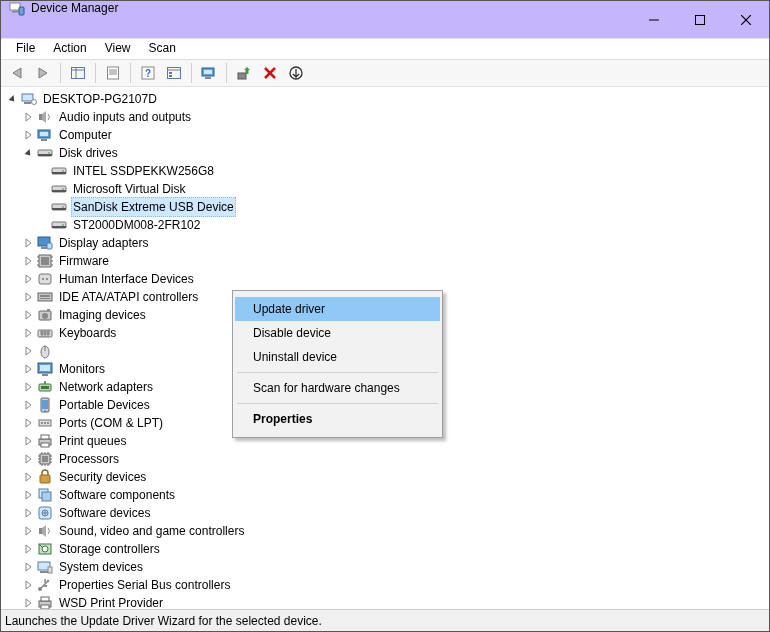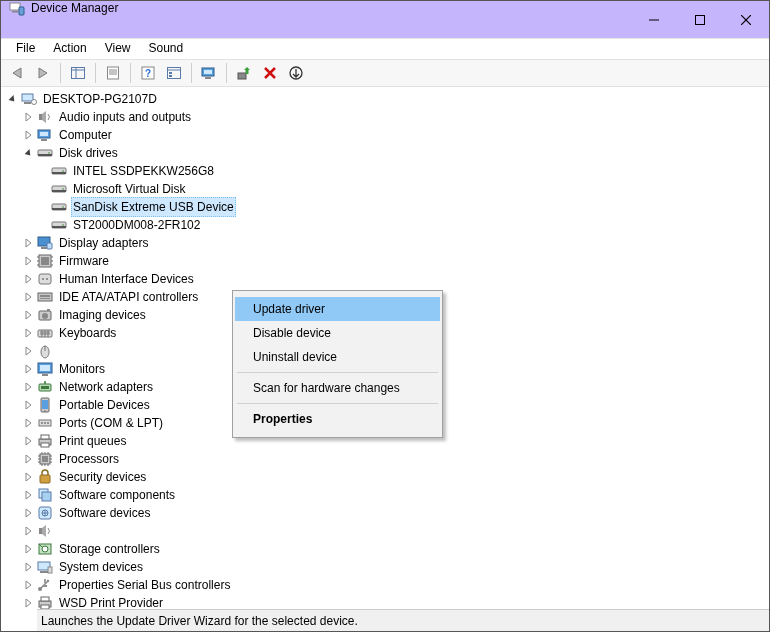--- a/index.html
+++ b/index.html
@@ -114,21 +114,20 @@
     padding: 0 1px;
   }
   
   .statusbar {
     height: 22px;
     border-top: 1px solid #ccc;
     background: #f0f0f0;
     display: flex;
     align-items: center;
     padding-left: 4px;
-    margin-left: 36px;
   }
   
   .context-menu {
     position: absolute;
     left: 231px;
     top: 203px;
     width: 211px;
     background: #f2f2f2;
     border: 1px solid #a0a0a0;
     box-shadow: 3px 3px 3px rgba(0,0,0,0.25);
@@ -179,21 +178,21 @@
             <line x1="10" y1="0" x2="0" y2="10" stroke="#000" stroke-width="1.2"></line>
           </svg>
       </div>
     </div>
   </div>
 
   <div class="menubar">
     <span class="menu-item">File</span>
     <span class="menu-item">Action</span>
     <span class="menu-item">View</span>
-    <span class="menu-item">Sound</span>
+    <span class="menu-item">Scan</span>
   </div>
 
   <div class="toolbar">
     <div class="tbtn">
       <svg width="16" height="16">
           <path d="M12 3 L4 8 L12 13 Z" fill="#b9b9b9" stroke="#7a7a7a"></path>
         </svg>
     </div>
     <div class="tbtn">
       <svg width="16" height="16">
@@ -650,20 +649,21 @@
               <path d="M2 1 L7 5 L2 9 Z" fill="none" stroke="#888" stroke-width="1"></path>
             </svg>
           </span>
       <span class="node-icon">
             <svg width="16" height="16" viewBox="0 0 16 16">
               <rect x="2" y="5" width="3" height="6" fill="#888"></rect>
               <path d="M5 5 L9 2 L9 14 L5 11 Z" fill="#aaa"></path>
               <path d="M11 5 Q14 8 11 11" fill="none" stroke="#888"></path>
             </svg>
           </span>
+      <span class="label">Sound, video and game controllers</span>
     </div>
         <div class="row">
       <span class="indent" style="width:16px"></span>
       <span class="caret">
             <svg width="10" height="10">
               <path d="M2 1 L7 5 L2 9 Z" fill="none" stroke="#888" stroke-width="1"></path>
             </svg>
           </span>
       <span class="node-icon">
             <svg width="16" height="16" viewBox="0 0 16 16">

